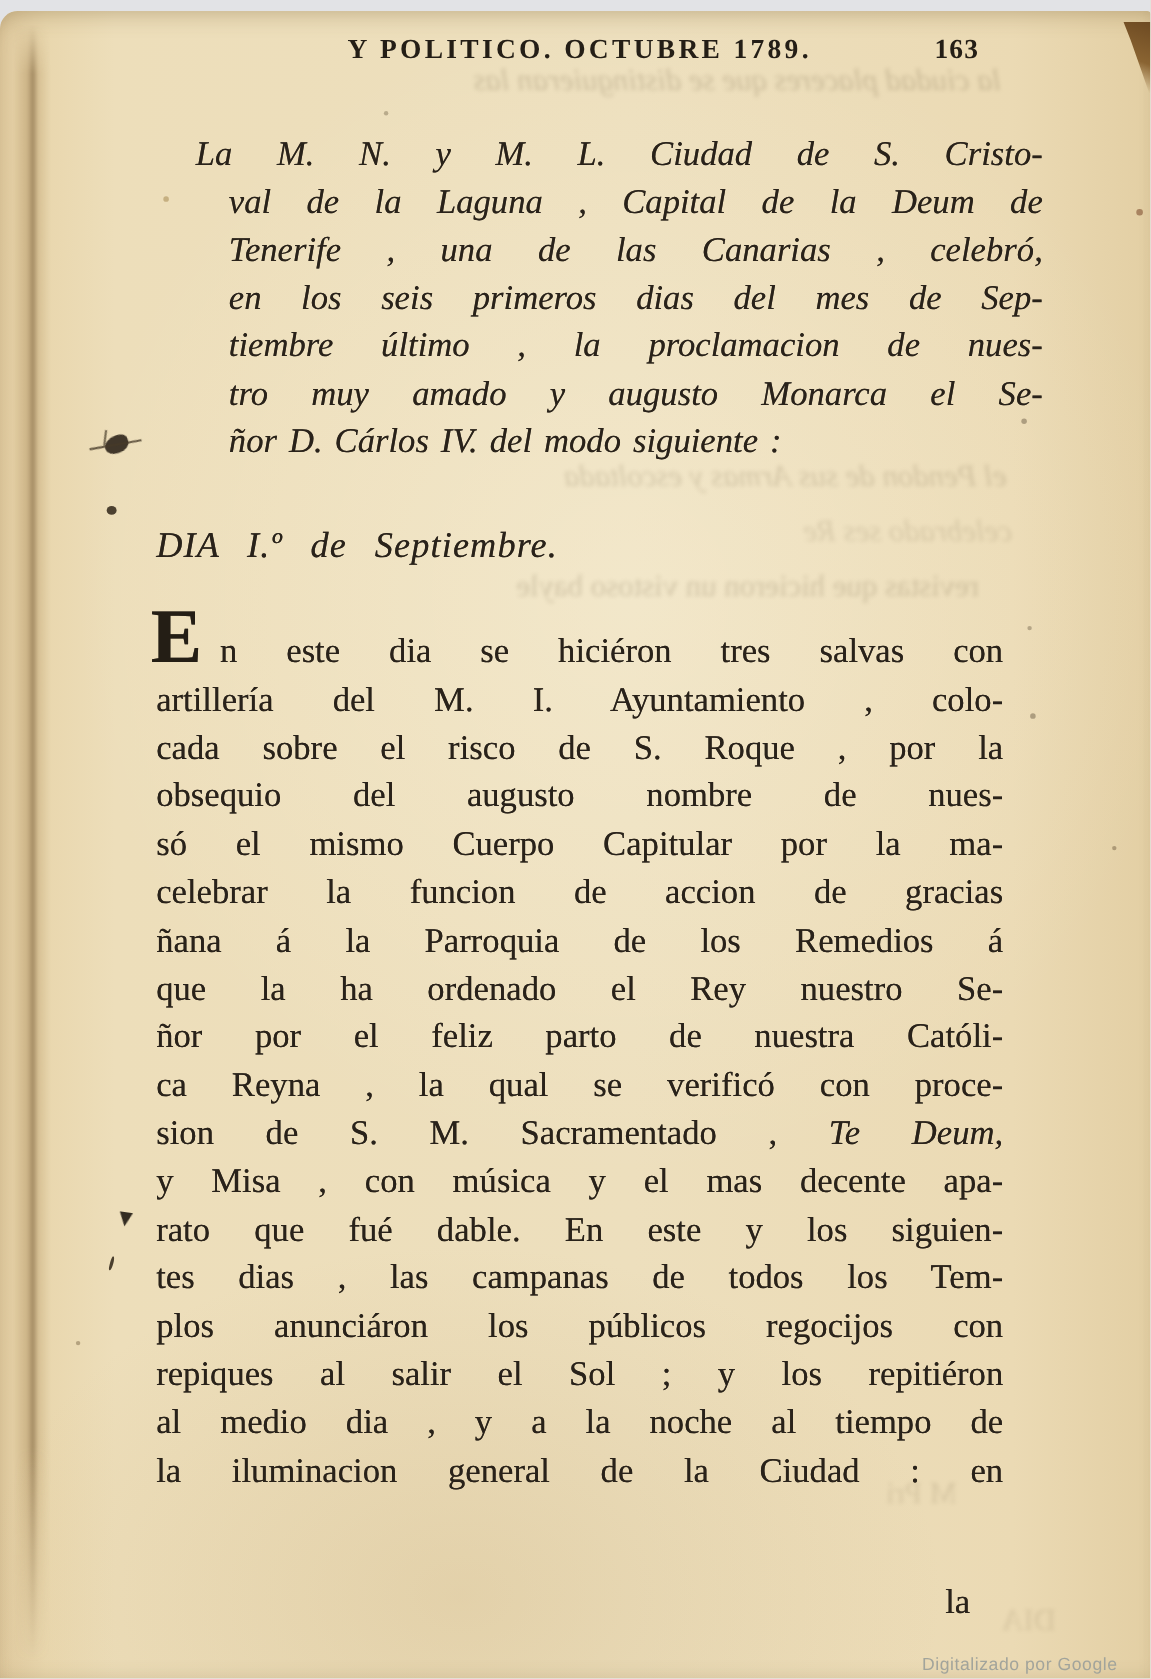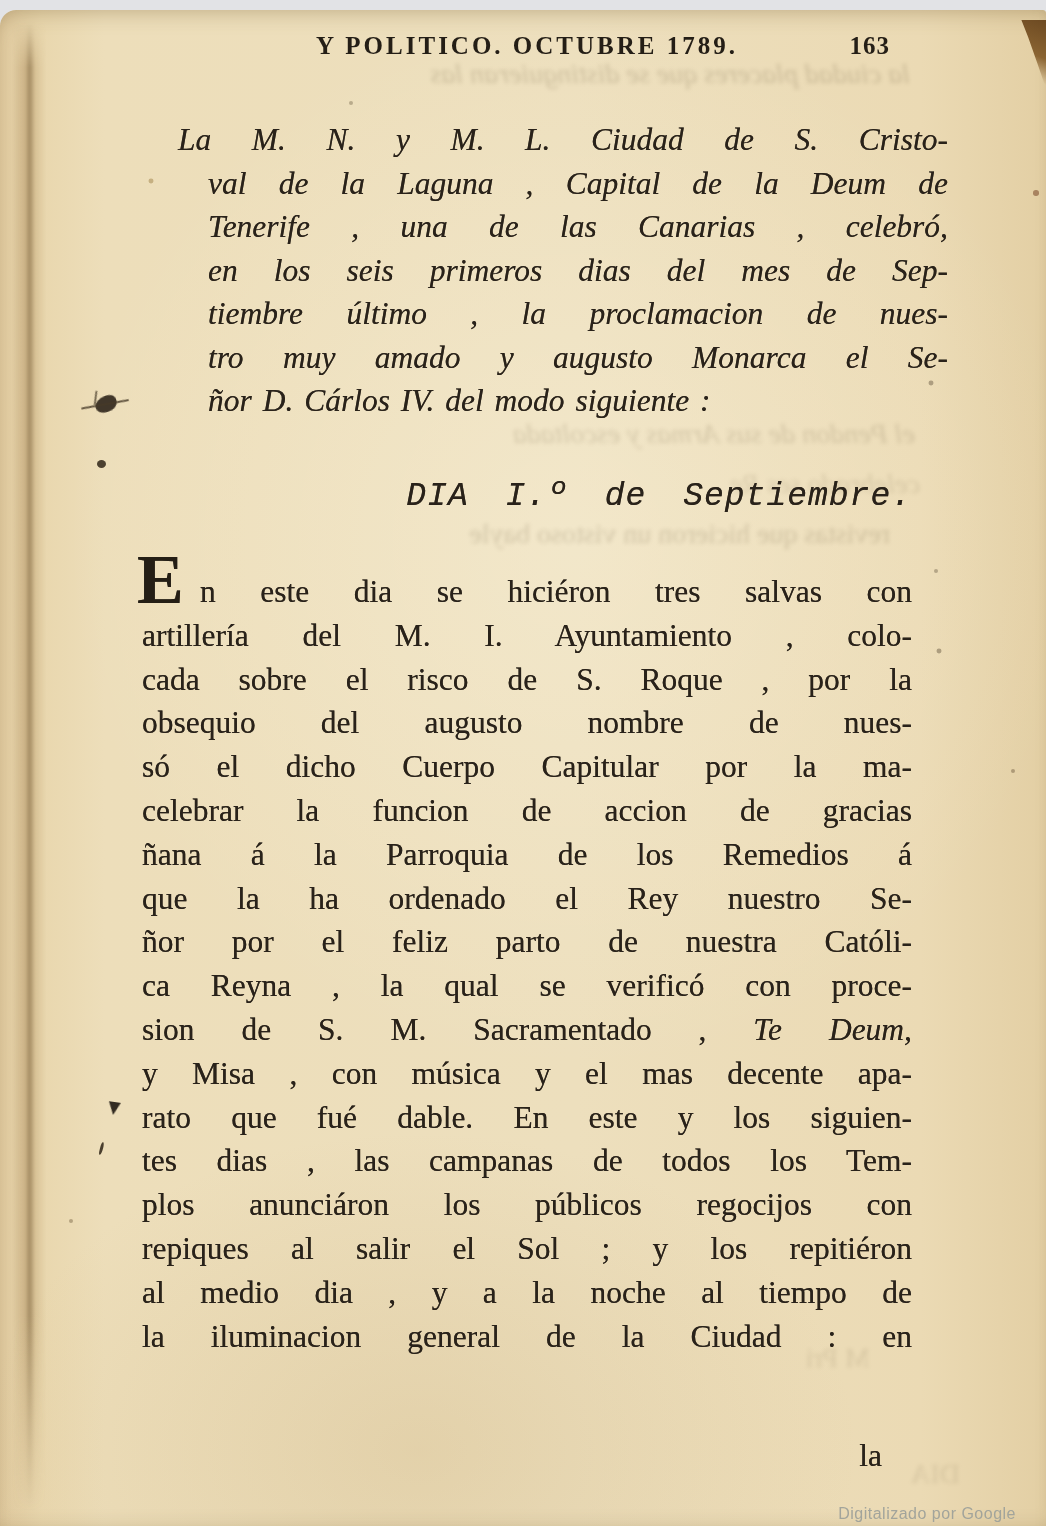--- a/index.html
+++ b/index.html
@@ -107,24 +107,23 @@
   .intro{
     position:absolute;top:98px;left:0;width:100%;
     font-style:italic;font-size:31.5px;line-height:43.5px;
     word-spacing:3px;text-shadow:0 0 .5px rgba(40,32,22,.75);margin-left:36px;
   }
   .intro .tline{padding-left:30px;text-align:justify;text-align-last:justify;}
   .intro .tline:first-child{padding-left:0;}
   .intro .tline:last-child{text-align-last:left;}
   .heading{
     position:absolute;top:458px;left:0;width:100%;
-    font-style:italic;font-size:33px;text-align:right;
+    font-style:italic;font-size:33px;text-align:left;
     word-spacing:16px;letter-spacing:1px;
     text-shadow:0 0 .5px rgba(40,32,22,.8);
-    font-family:Liberation Mono, monospace;
   }
   .bodypara{
     position:absolute;top:550px;left:0;width:100%;
     font-size:31.5px;line-height:43.8px;word-spacing:2px;
     text-shadow:0 0 .5px rgba(40,32,22,.8);
   }
   .bodypara .tline{text-align:justify;text-align-last:justify;}
   .bodypara .tline.first{padding-left:58px;}
   .bodypara .it{font-style:italic;}
   .dropcap{
@@ -181,21 +180,21 @@
         </div>
 
       <div class="heading">DIA I.º de Septiembre.</div>
 
       <div class="bodypara">
         <span class="dropcap">E</span>
       <div class="tline first"><span>n este dia se hiciéron tres salvas con</span></div>
           <div class="tline"><span>artillería del M. I. Ayuntamiento , colo-</span></div>
           <div class="tline"><span>cada sobre el risco de S. Roque , por la</span></div>
           <div class="tline"><span>obsequio del augusto nombre de nues-</span></div>
-          <div class="tline"><span>só el dicho Cuerpo Capitular por la ma-</span></div>
+          <div class="tline"><span>só el mismo Cuerpo Capitular por la ma-</span></div>
           <div class="tline"><span>celebrar la funcion de accion de gracias</span></div>
           <div class="tline"><span>ñana á la Parroquia de los Remedios á</span></div>
           <div class="tline"><span>que la ha ordenado el Rey nuestro Se-</span></div>
           <div class="tline"><span>ñor por el feliz parto de nuestra Católi-</span></div>
           <div class="tline"><span>ca Reyna , la qual se verificó con proce-</span></div>
           <div class="tline"><span>sion de S. M. Sacramentado , </span><span class="it">Te Deum,</span></div>
           <div class="tline"><span>y Misa , con música y el mas decente apa-</span></div>
           <div class="tline"><span>rato que fué dable. En este y los siguien-</span></div>
           <div class="tline"><span>tes dias , las campanas de todos los Tem-</span></div>
           <div class="tline"><span>plos anunciáron los públicos regocijos con</span></div>

